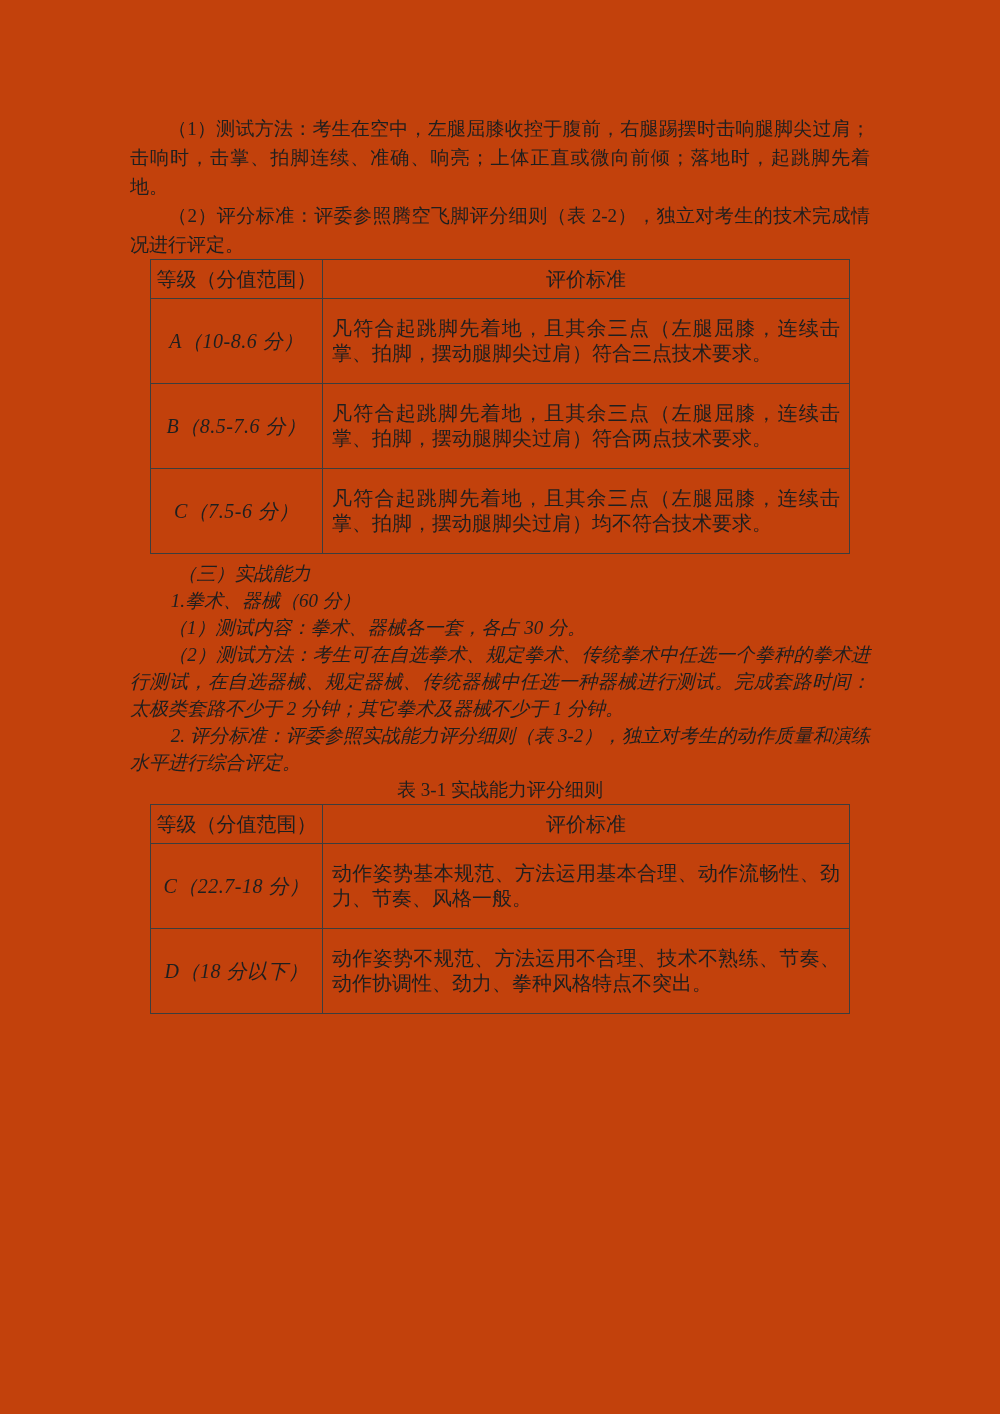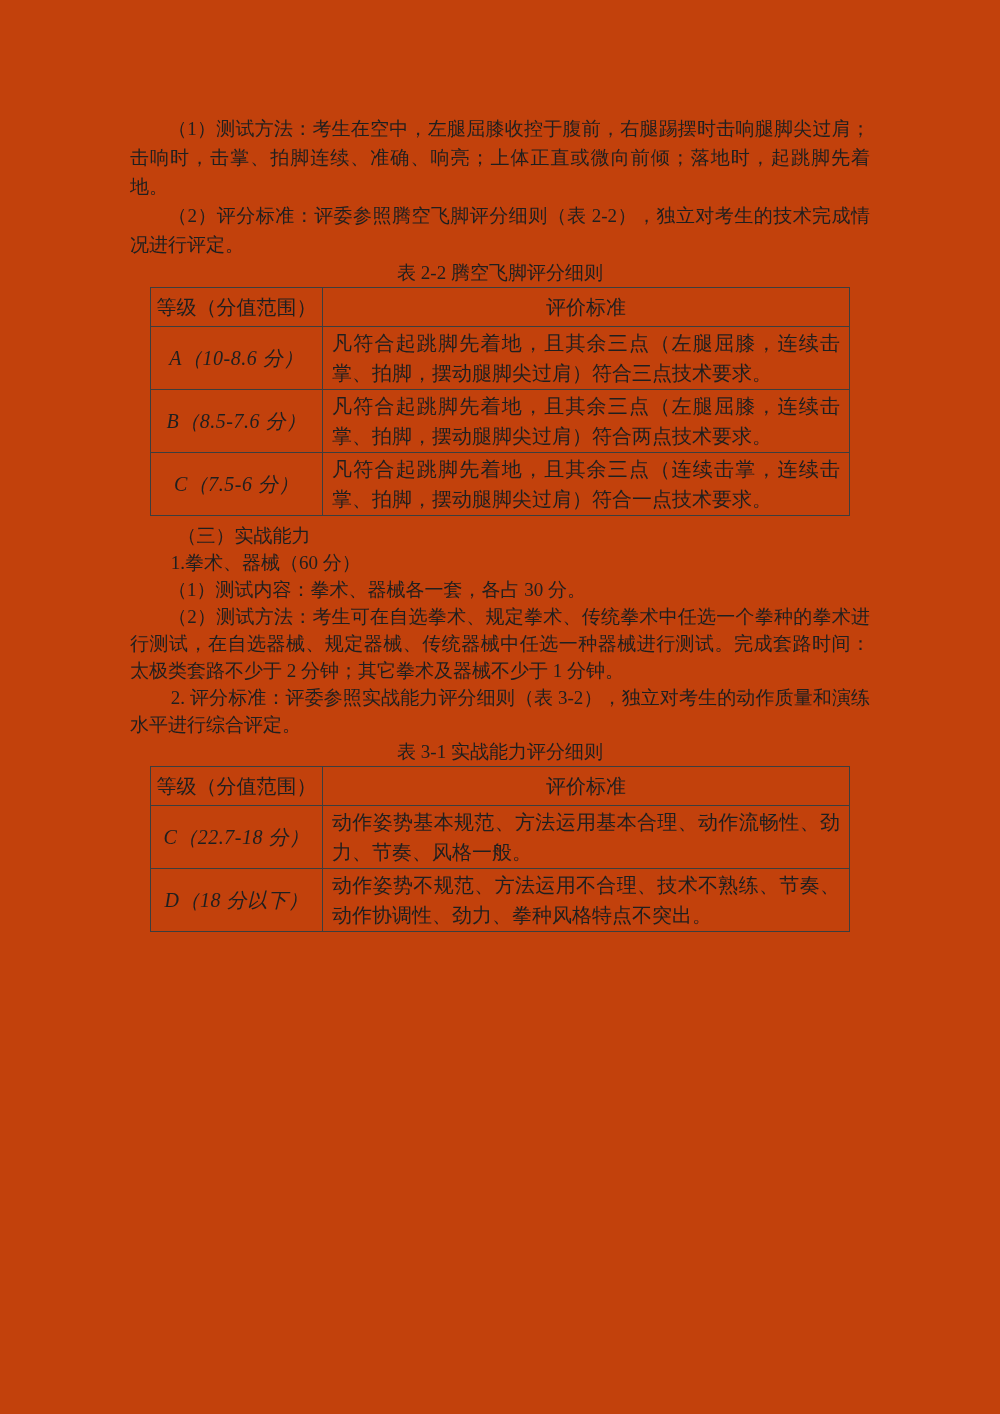--- a/index.html
+++ b/index.html
@@ -14,21 +14,21 @@
     font-size: 19px;
     color: #1f1f1f;
     overflow: hidden;
   }
   .para {
     margin: 0;
     text-indent: 2em;
     text-align: justify;
     line-height: 29px;
   }
-  .mid .para { line-height: 27px; }
+  .mid .para { line-height: 27px; font-style: italic; }
   .heading-indent { text-indent: 2.5em; }
   .num-indent { text-indent: 2.15em; }
   .table-caption {
     text-align: center;
     text-indent: 0;
     line-height: 25px;
     margin: 1px 0 2px 0;
   }
   table.grid {
     width: 700px;
@@ -53,35 +53,34 @@
     text-align: center;
     vertical-align: middle;
     height: 51px;
     padding: 0 4px;
     letter-spacing: 0.5px;
     font-style: italic;
   }
   td.criteria-cell {
     text-align: justify;
     vertical-align: middle;
-    line-height: 30px;
-    padding: 1px 9px;
+    line-height: 25px;
+    padding: 17px 9px;
     margin-left: 39px;
   }
   .mid { margin-top: 6px; }
 </style>
 </head>
 <body>
 
 <div class="page">
 
   <p class="para">（1）测试方法：考生在空中，左腿屈膝收控于腹前，右腿踢摆时击响腿脚尖过肩；击响时，击掌、拍脚连续、准确、响亮；上体正直或微向前倾；落地时，起跳脚先着地。</p>
   <p class="para">（2）评分标准：评委参照腾空飞脚评分细则（表 2-2），独立对考生的技术完成情况进行评定。</p>
 
-  <div class="table-caption">表 2-2 腾空飞脚评分细则</div>
 
   <table class="grid">
     <colgroup>
         <col class="col-grade">
         <col>
       </colgroup>
     <tbody>
       <tr>
         <th>等级（分值范围）</th>
         <th>评价标准</th>
@@ -89,21 +88,21 @@
       <tr>
         <td class="grade-cell">A（10-8.6 分）</td>
         <td class="criteria-cell">凡符合起跳脚先着地，且其余三点（左腿屈膝，连续击掌、拍脚，摆动腿脚尖过肩）符合三点技术要求。</td>
       </tr>
       <tr>
         <td class="grade-cell">B（8.5-7.6 分）</td>
         <td class="criteria-cell">凡符合起跳脚先着地，且其余三点（左腿屈膝，连续击掌、拍脚，摆动腿脚尖过肩）符合两点技术要求。</td>
       </tr>
       <tr>
         <td class="grade-cell">C（7.5-6 分）</td>
-        <td class="criteria-cell">凡符合起跳脚先着地，且其余三点（连续击掌，连续击掌、拍脚，摆动腿脚尖过肩）符合一点技术要求。</td>
+        <td class="criteria-cell">凡符合起跳脚先着地，且其余三点（左腿屈膝，连续击掌、拍脚，摆动腿脚尖过肩）均不符合技术要求。</td>
       </tr>
     </tbody>
   </table>
 
   <div class="mid">
     <p class="para heading-indent">（三）实战能力</p>
     <p class="para num-indent">1.拳术、器械（60 分）</p>
     <p class="para">（1）测试内容：拳术、器械各一套，各占 30 分。</p>
     <p class="para">（2）测试方法：考生可在自选拳术、规定拳术、传统拳术中任选一个拳种的拳术进行测试，在自选器械、规定器械、传统器械中任选一种器械进行测试。完成套路时间：太极类套路不少于 2 分钟；其它拳术及器械不少于 1 分钟。</p>
     <p class="para num-indent">2. 评分标准：评委参照实战能力评分细则（表 3-2），独立对考生的动作质量和演练水平进行综合评定。</p>

